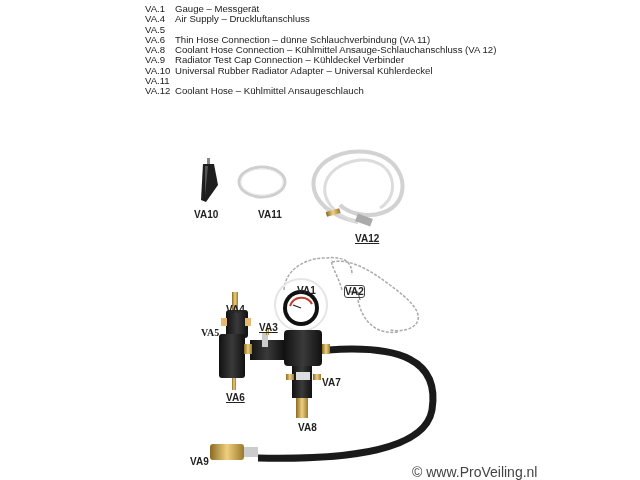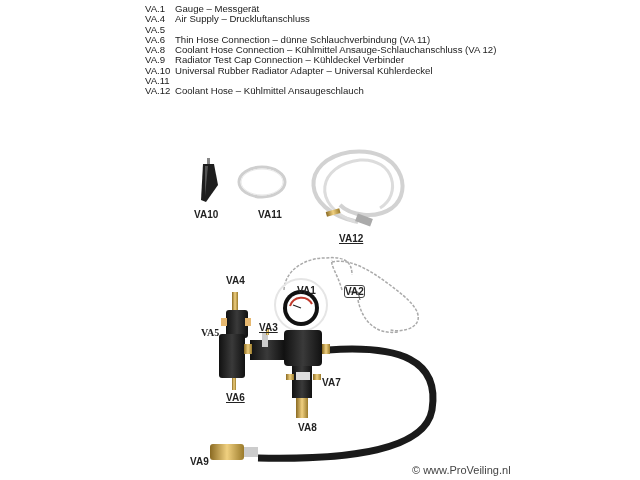--- a/index.html
+++ b/index.html
@@ -1,21 +1,21 @@
 <!DOCTYPE html>
 <html><head>
 <meta charset="utf-8">
 <style>
   html,body{margin:0;padding:0;background:#fff;}
   body{width:640px;height:480px;position:relative;overflow:hidden;font-family:"Liberation Sans",sans-serif;color:#222;}
   .legend{position:absolute;left:145px;top:4px;font-size:9.6px;line-height:10.3px;}
   .legend .row{display:flex;white-space:nowrap;}
   .legend .code{width:30px;}
   .lbl{position:absolute;font-size:10px;font-weight:bold;color:#222;}
-  .copy{position:absolute;left:412px;top:464px;font-size:11px;color:#444;}
+  .copy{position:absolute;left:412px;top:464px;font-size:14px;color:#444;}
   svg{position:absolute;left:0;top:0;}
 </style>
 </head>
 <body>
 
 <div class="legend">
   <div class="row">
       <span class="code">VA.1</span>
       <span>Gauge – Messgerät</span>
     </div>
@@ -129,24 +129,24 @@
     <rect x="232" y="292" width="6" height="18" fill="url(#brass)"></rect>
     <rect x="232" y="378" width="4" height="12" fill="url(#brass)"></rect>
     <rect x="221" y="318" width="6" height="8" fill="#e6b870"></rect>
     <rect x="245" y="318" width="6" height="8" fill="#e6b870"></rect>
     <rect x="244" y="344" width="8" height="10" fill="url(#brass)"></rect>
   </g>
 </svg>
 
 <span class="lbl" style="left:194px;top:209px;">VA10</span>
 <span class="lbl" style="left:258px;top:209px;">VA11</span>
-<span class="lbl" style="left:339px;top:233px;text-decoration:underline;">VA12</span>
+<span class="lbl" style="left:355px;top:233px;text-decoration:underline;">VA12</span>
 <span class="lbl" style="left:297px;top:285px;">VA1</span>
 <span class="lbl" style="left:344px;top:285px;border:1px solid #444;border-radius:3px;padding:0 0;">VA2</span>
 <span class="lbl" style="left:259px;top:322px;text-decoration:underline;">VA3</span>
-<span class="lbl" style="left:226px;top:275px;">VA4</span>
+<span class="lbl" style="left:226px;top:304px;">VA4</span>
 <span class="lbl" style="left:201px;top:327px;font-family:Liberation Serif, serif;">VA5</span>
 <span class="lbl" style="left:226px;top:392px;text-decoration:underline;">VA6</span>
 <span class="lbl" style="left:322px;top:377px;">VA7</span>
 <span class="lbl" style="left:298px;top:422px;">VA8</span>
 <span class="lbl" style="left:190px;top:456px;text-align:right;">VA9</span>
 
 <span class="copy">© www.ProVeiling.nl</span>
 
 </body></html>

